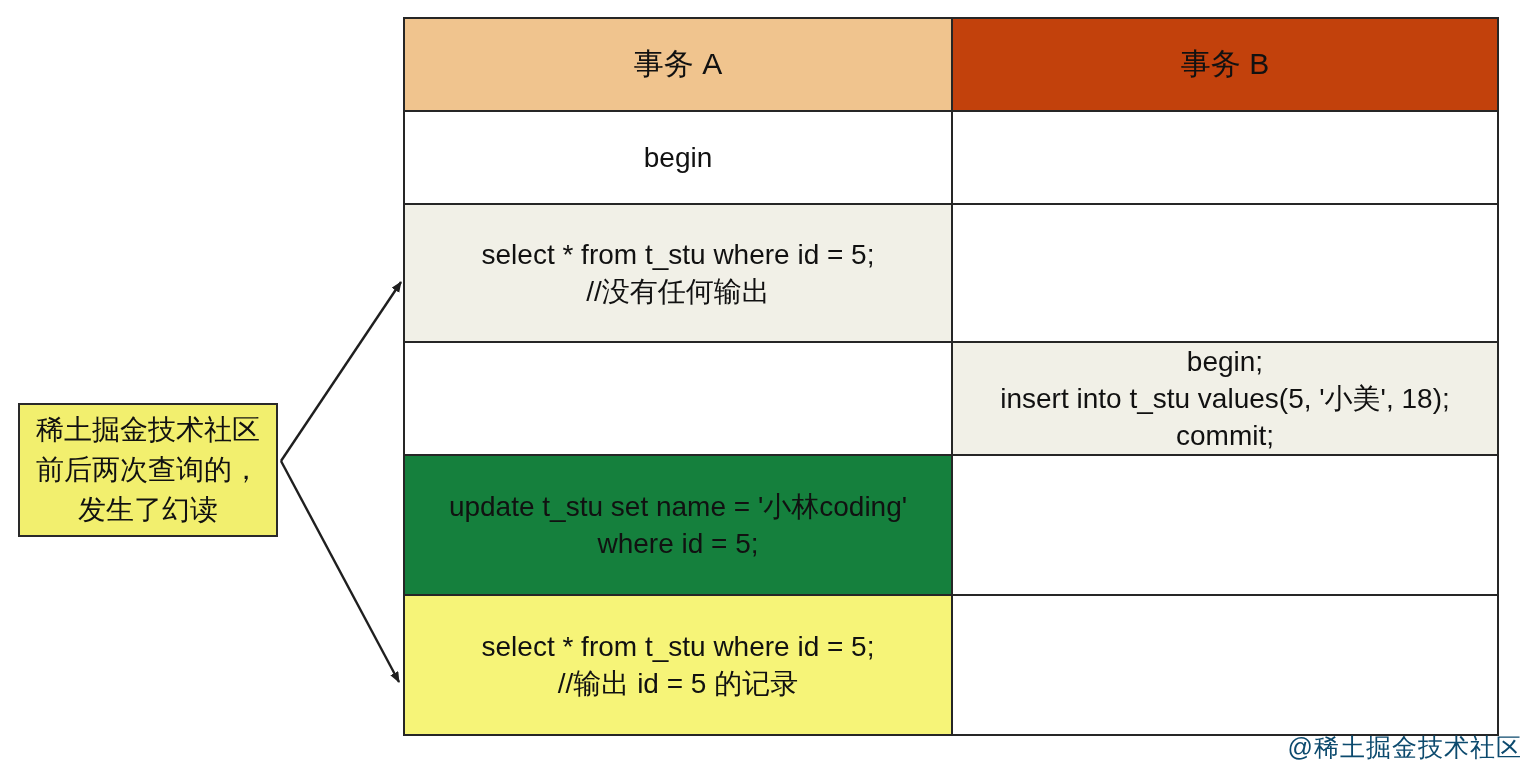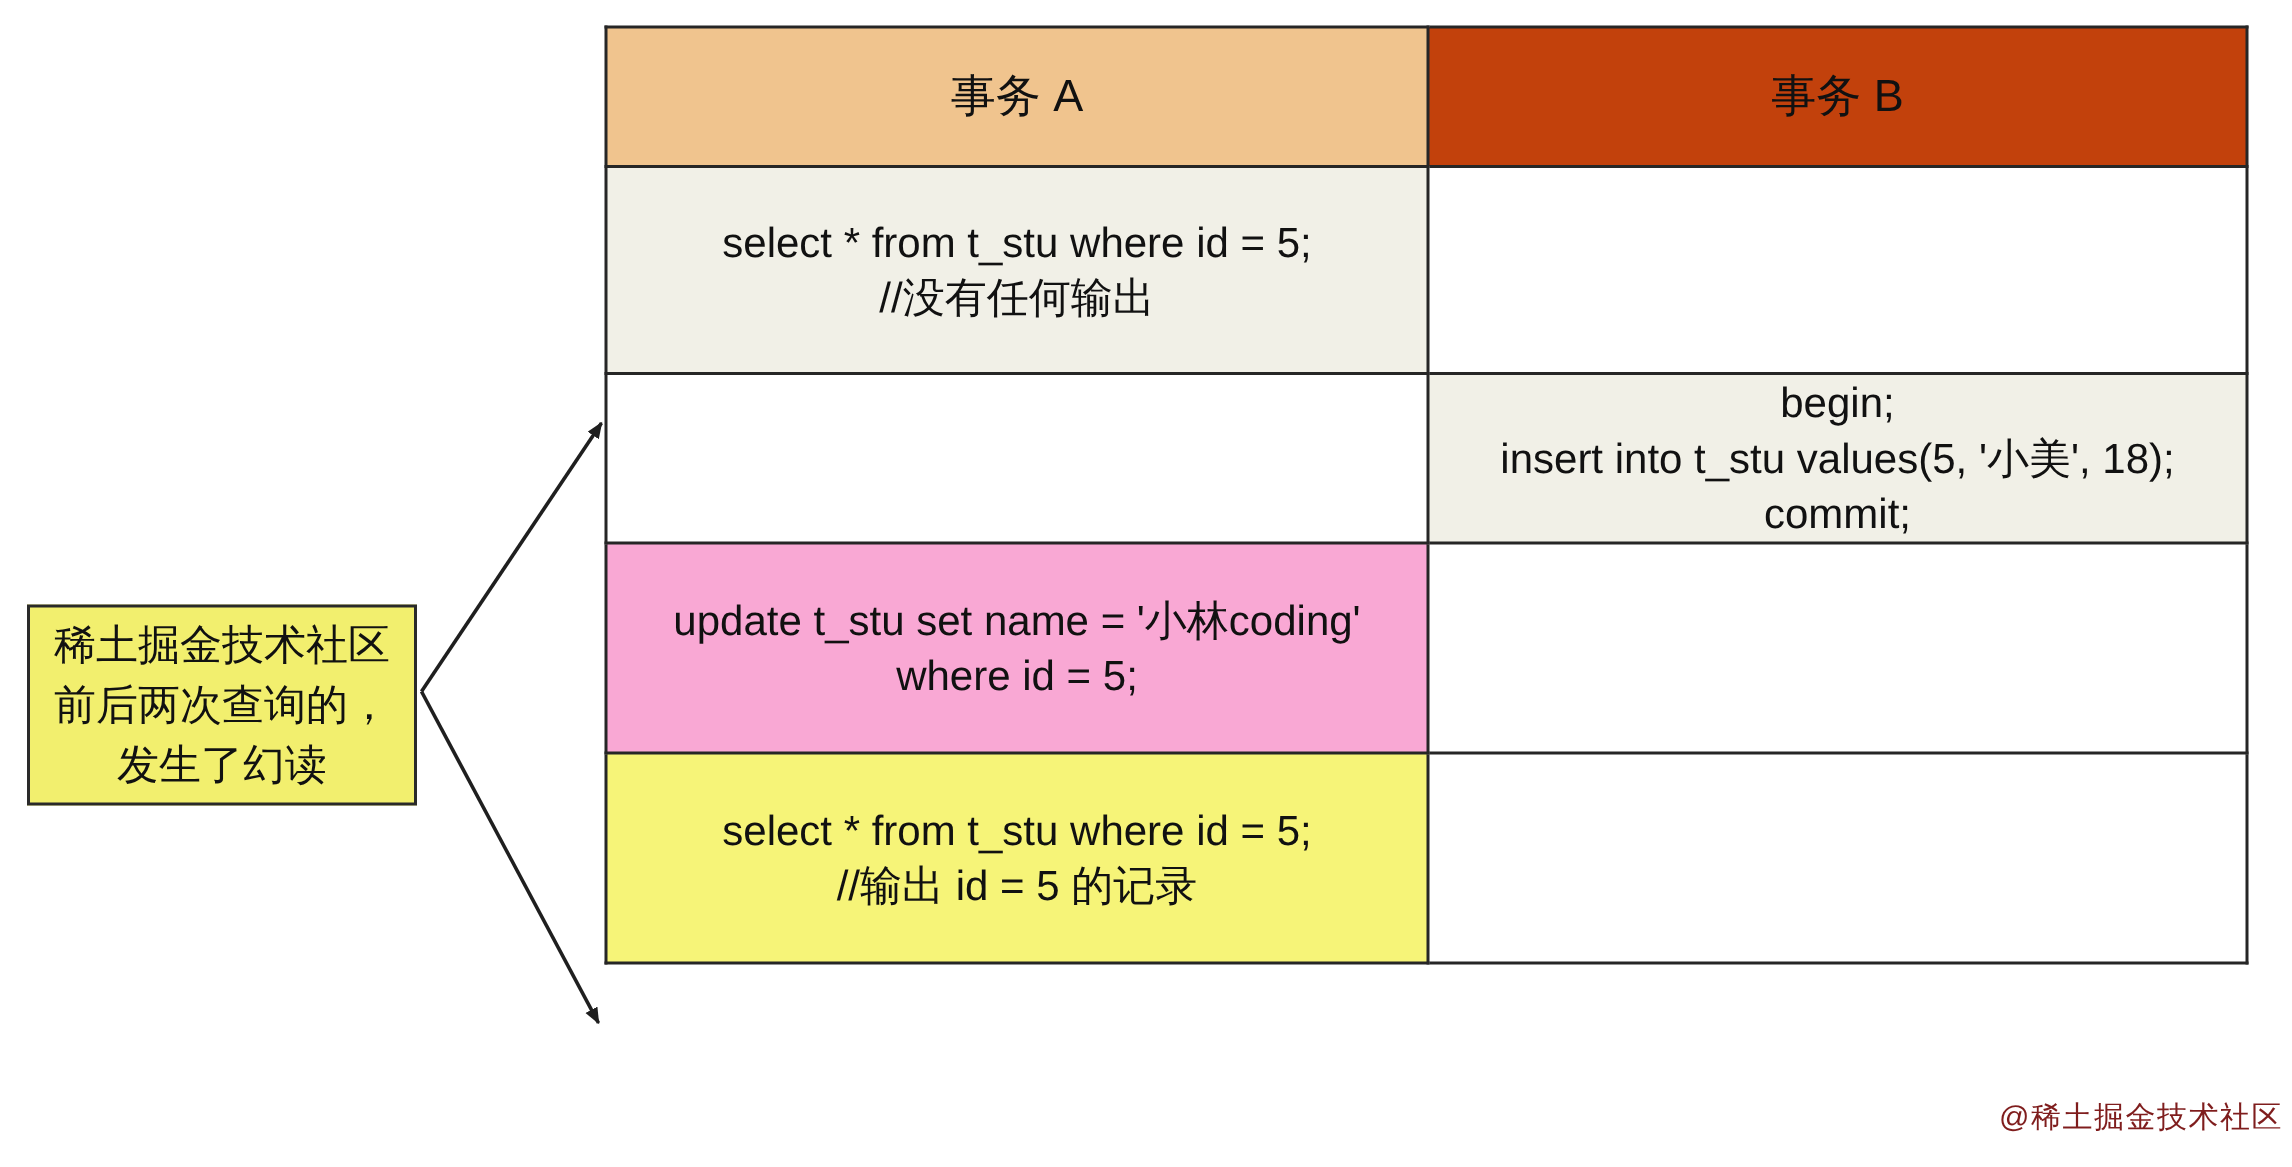--- a/index.html
+++ b/index.html
@@ -55,22 +55,22 @@
   tr.rh0 { height: 93px; margin-top: 32px; }
   tr.rh1 { height: 93px; }
   tr.rh2 { height: 138px; }
   tr.rh3 { height: 105px; }
   tr.rh4 { height: 140px; }
   tr.rh5 { height: 140px; }
   .watermark {
     position: absolute;
     right: 6px;
     top: 731px;
-    font-size: 20px;
-    color: #7f1d1d;
+    font-size: 25px;
+    color: #0c4a6e;
     letter-spacing: 1px;
     z-index: 5;
     text-align: center;
   }
 </style>
 </head>
 <body>
 
 <div class="stage">
 
@@ -95,33 +95,37 @@
       <col style="width:548px">
       <col style="width:546px">
     </colgroup>
     <thead>
       <tr class="rh0">
         <th style="background-color: rgb(240, 196, 142);">事务 A</th>
         <th style="background-color: #c2410c;">事务 B</th>
       </tr>
     </thead>
     <tbody>
+      <tr class="rh1">
+        <td>begin</td>
+        <td></td>
+      </tr>
       <tr class="rh2">
         <td style="background-color: rgb(241, 240, 231);">select * from t_stu where id = 5;
 //没有任何输出</td>
         <td></td>
       </tr>
       <tr class="rh3">
         <td></td>
         <td style="background-color: rgb(241, 240, 231);">begin;
 insert into t_stu values(5, '小美', 18);
 commit;</td>
       </tr>
       <tr class="rh4">
-        <td style="background-color: #f9a8d4;">update t_stu set name = '小林coding'
+        <td style="background-color: #15803d;">update t_stu set name = '小林coding'
 where id = 5;</td>
         <td></td>
       </tr>
       <tr class="rh5">
         <td style="background-color: rgb(246, 244, 120);">select * from t_stu where id = 5;
 //输出 id = 5 的记录</td>
         <td></td>
       </tr>
     </tbody>
   </table>

